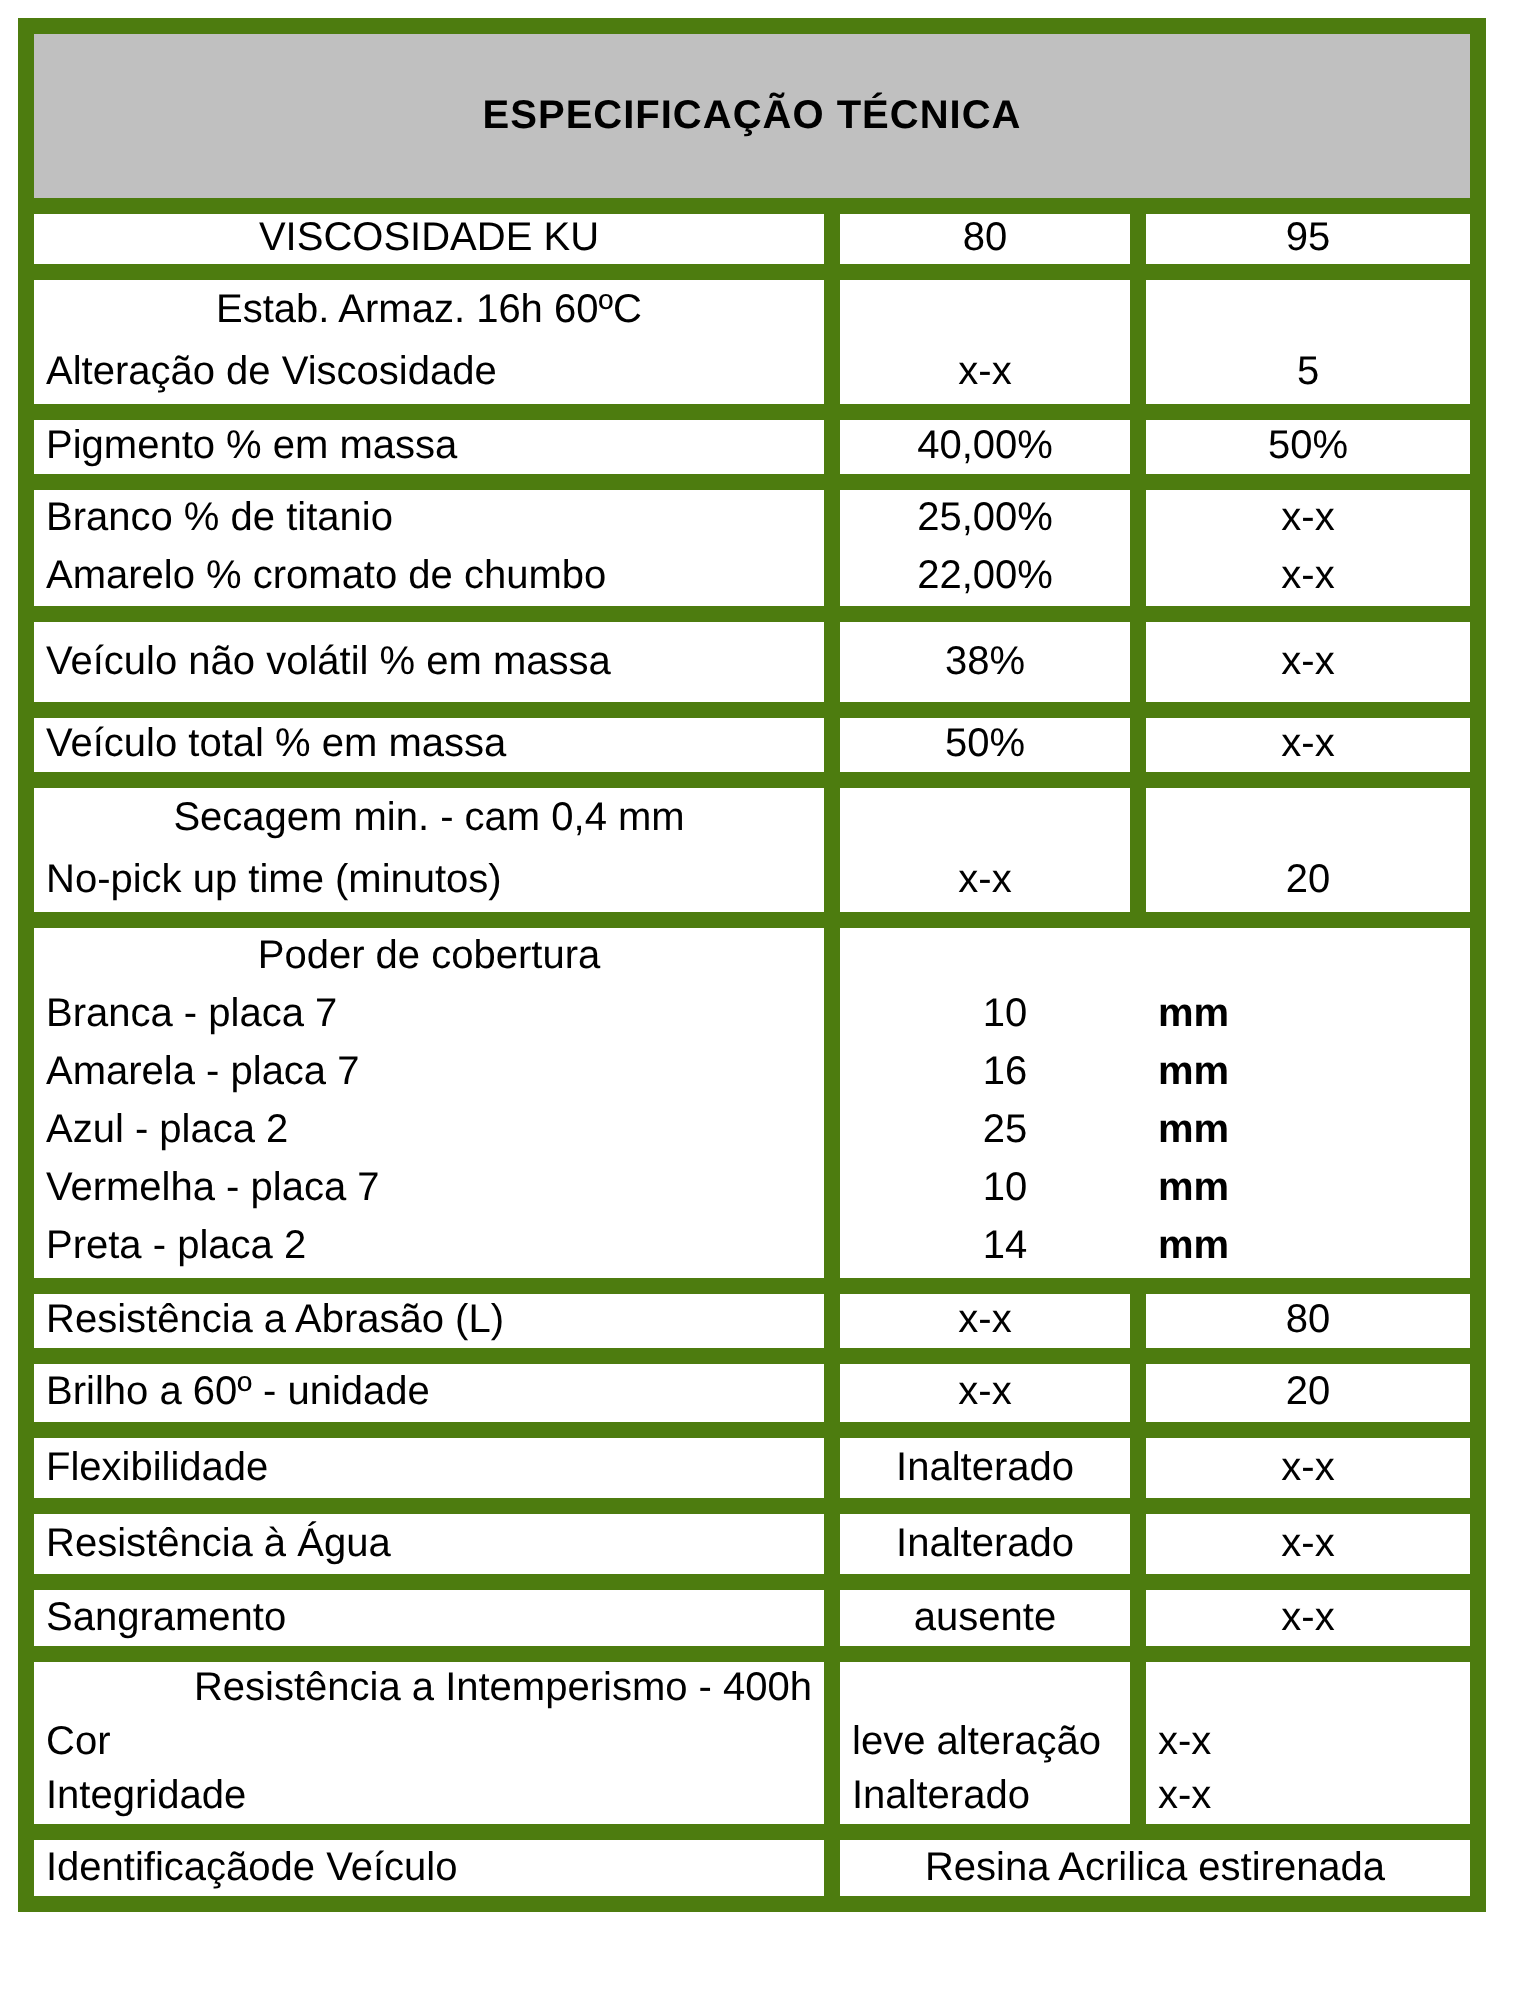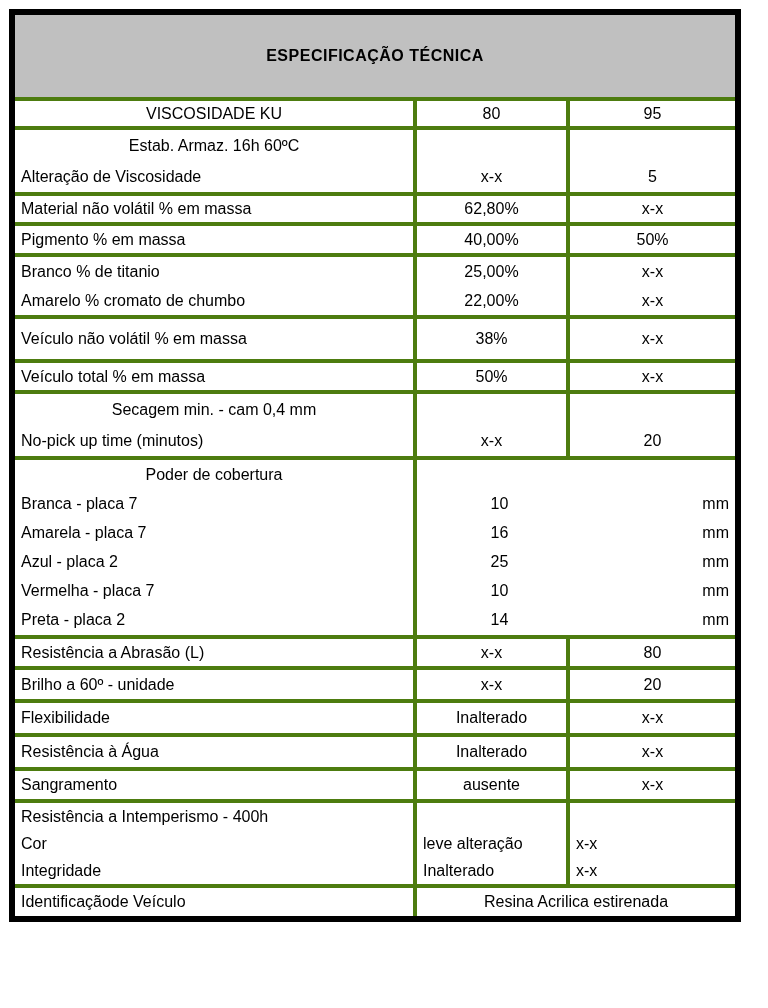--- a/index.html
+++ b/index.html
@@ -18,23 +18,23 @@
   }
   table.spec {
     position: absolute;
     left: 9px;
     top: 9px;
     border-collapse: collapse;
     table-layout: fixed;
     border: 6px solid #000;
   }
   table.spec td {
-    border: 4px solid #4d7c0f;
+    border: 8px solid #4d7c0f;
     padding: 0 6px;
-    font-size: 16px;
+    font-size: 20px;
     overflow: hidden;
   }
   
   td.title {
     height: 82px;
     background: #c0c0c0;
     text-align: center;
     vertical-align: middle;
     font-size: 29px;
     font-weight: bold;
@@ -85,24 +85,24 @@
   .lline2 { height: 29px; line-height: 29px; text-align: left; }
   .vline2 { height: 29px; line-height: 29px; text-align: center; }
   .vline-b { height: 31px; line-height: 31px; text-align: center; }
 
   
   .cg { height: 29px; line-height: 29px; text-align: center; }
   .cl { height: 29px; line-height: 29px; text-align: left; }
   td.cobvals { vertical-align: top; padding: 2px 0 2px 0; }
   .cv { height: 29px; line-height: 29px; display: flex; }
   .cv .num { width: 153px; text-align: center; }
-  .cv .unit { flex: 1; text-align: right; }
-
-  
-  .ig { height: 27px; line-height: 27px; text-align: left; }
+  .cv .unit { flex: 1; text-align: left; font-weight: bold; }
+
+  
+  .ig { height: 27px; line-height: 27px; text-align: right; }
   .il { height: 27px; line-height: 27px; text-align: left; }
   .iv { height: 27px; line-height: 27px; text-align: left; }
 
   
   td.ident-val {
     text-align: center;
     vertical-align: middle;
     font-size: 18px;
   }
 </style>
@@ -135,25 +135,20 @@
           <div class="lline">Alteração de Viscosidade</div>
         </td>
         <td class="vc vbottom">
           <div class="vline-b">x-x</div>
         </td>
         <td class="vc vbottom">
           <div class="vline-b">5</div>
         </td>
       </tr>
 
-      <tr class="r-material">
-        <td class="lc">Material não volátil % em massa</td>
-        <td class="vc">62,80%</td>
-        <td class="vc">x-x</td>
-      </tr>
 
       <tr class="r-pigmento">
         <td class="lc">Pigmento % em massa</td>
         <td class="vc">40,00%</td>
         <td class="vc">50%</td>
       </tr>
 
       <tr class="r-ba">
         <td class="lc block">
           <div class="lline2">Branco % de titanio</div>

